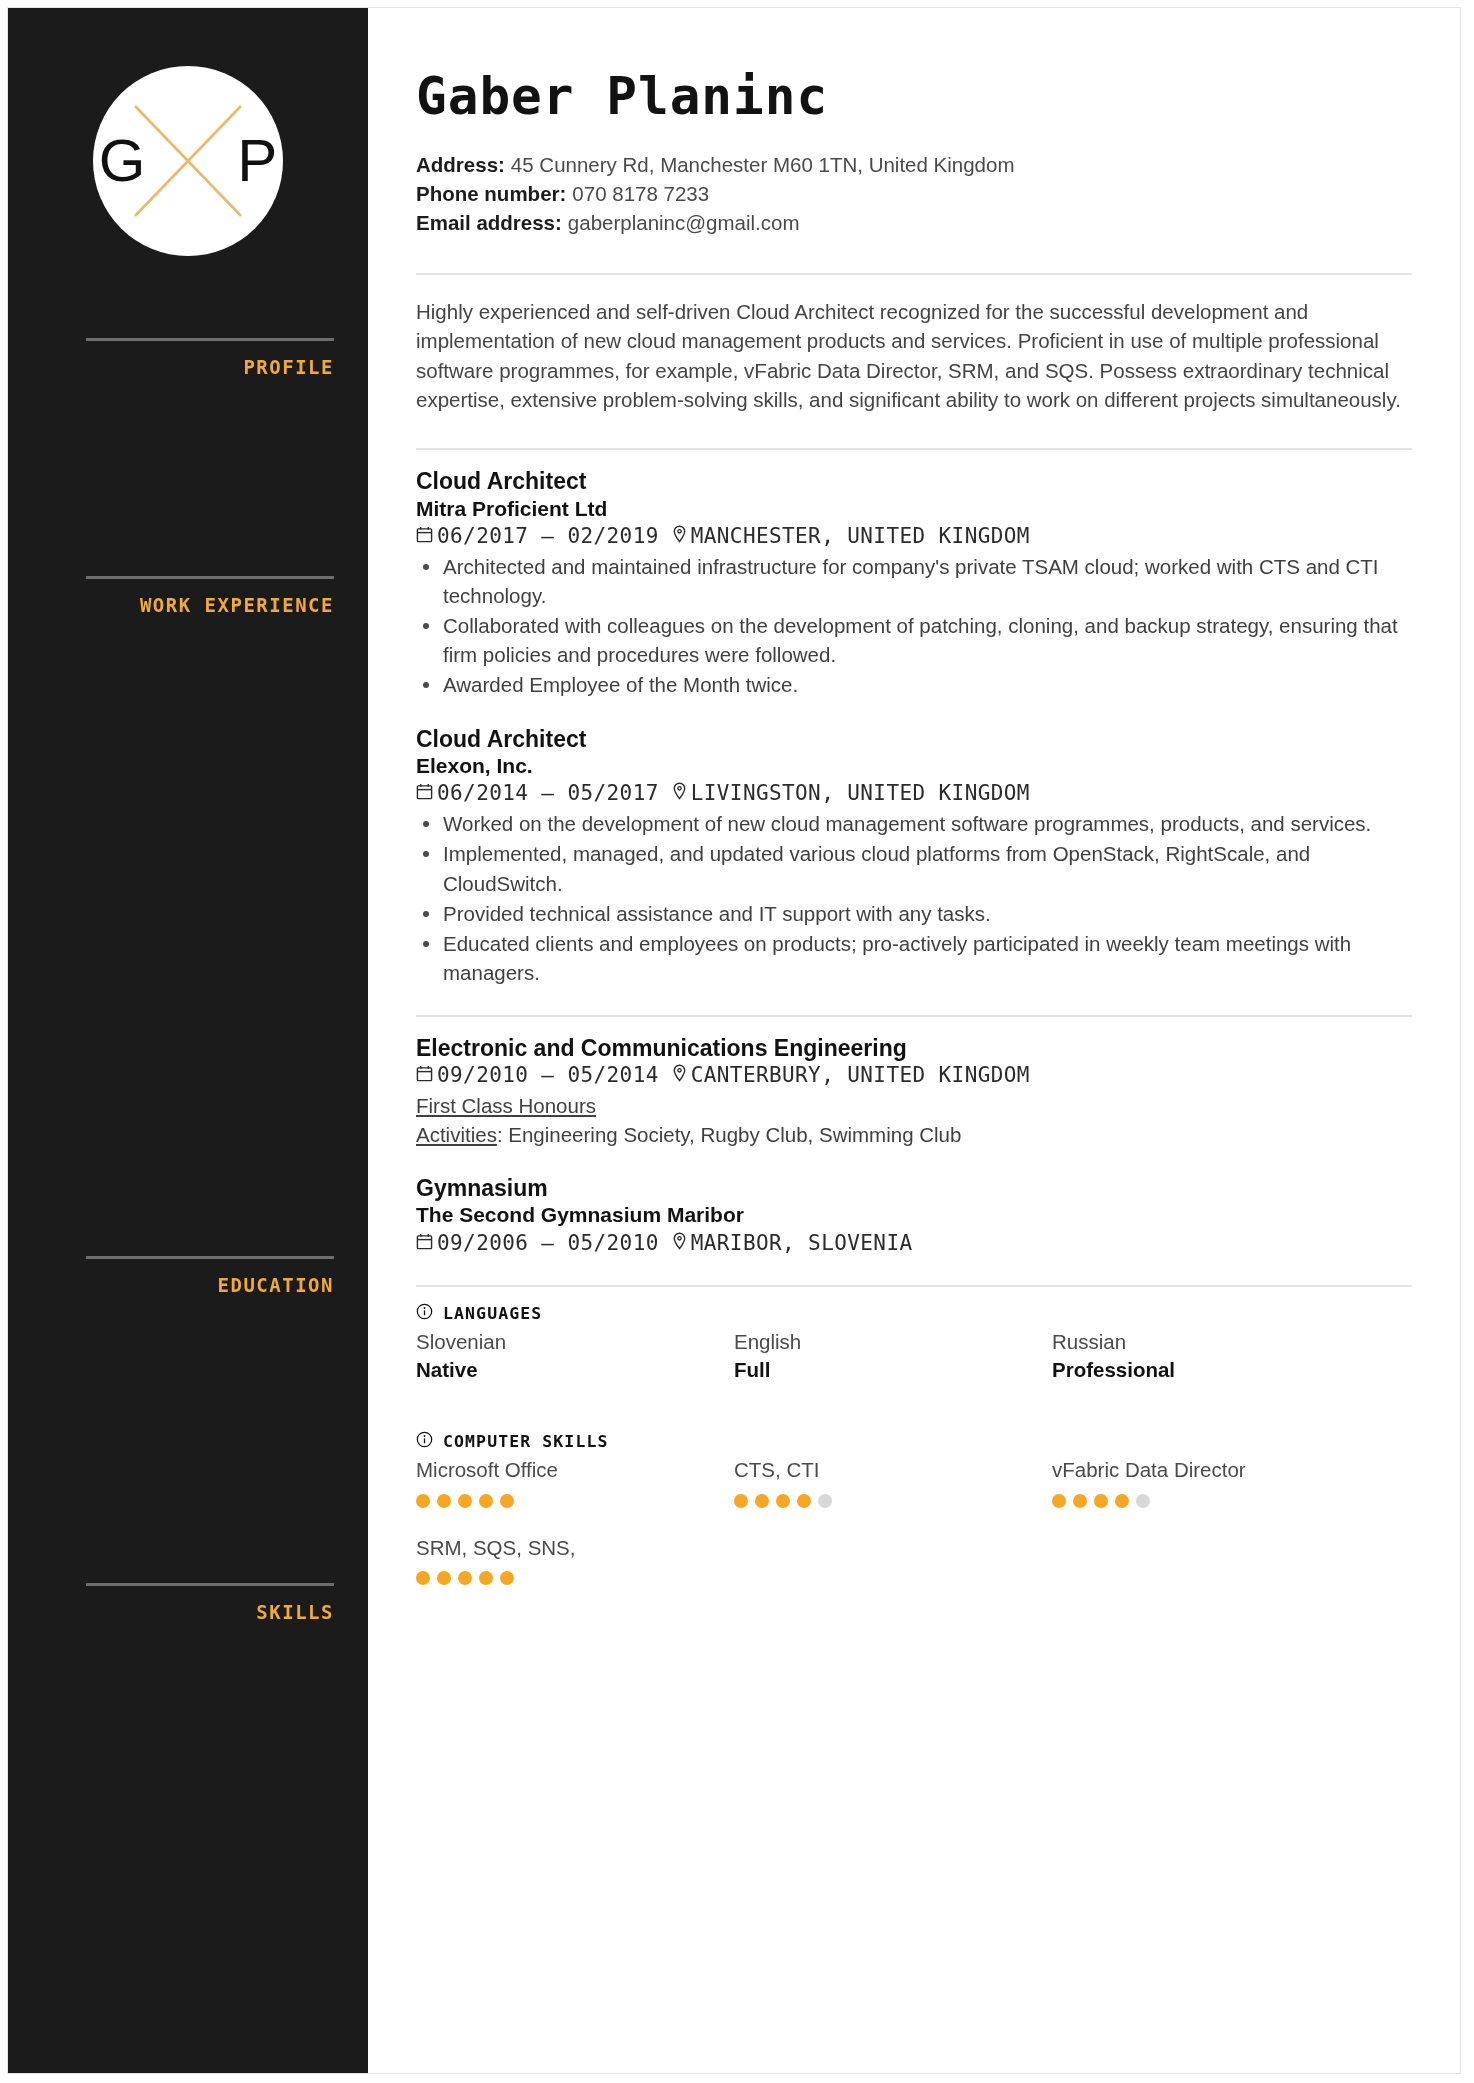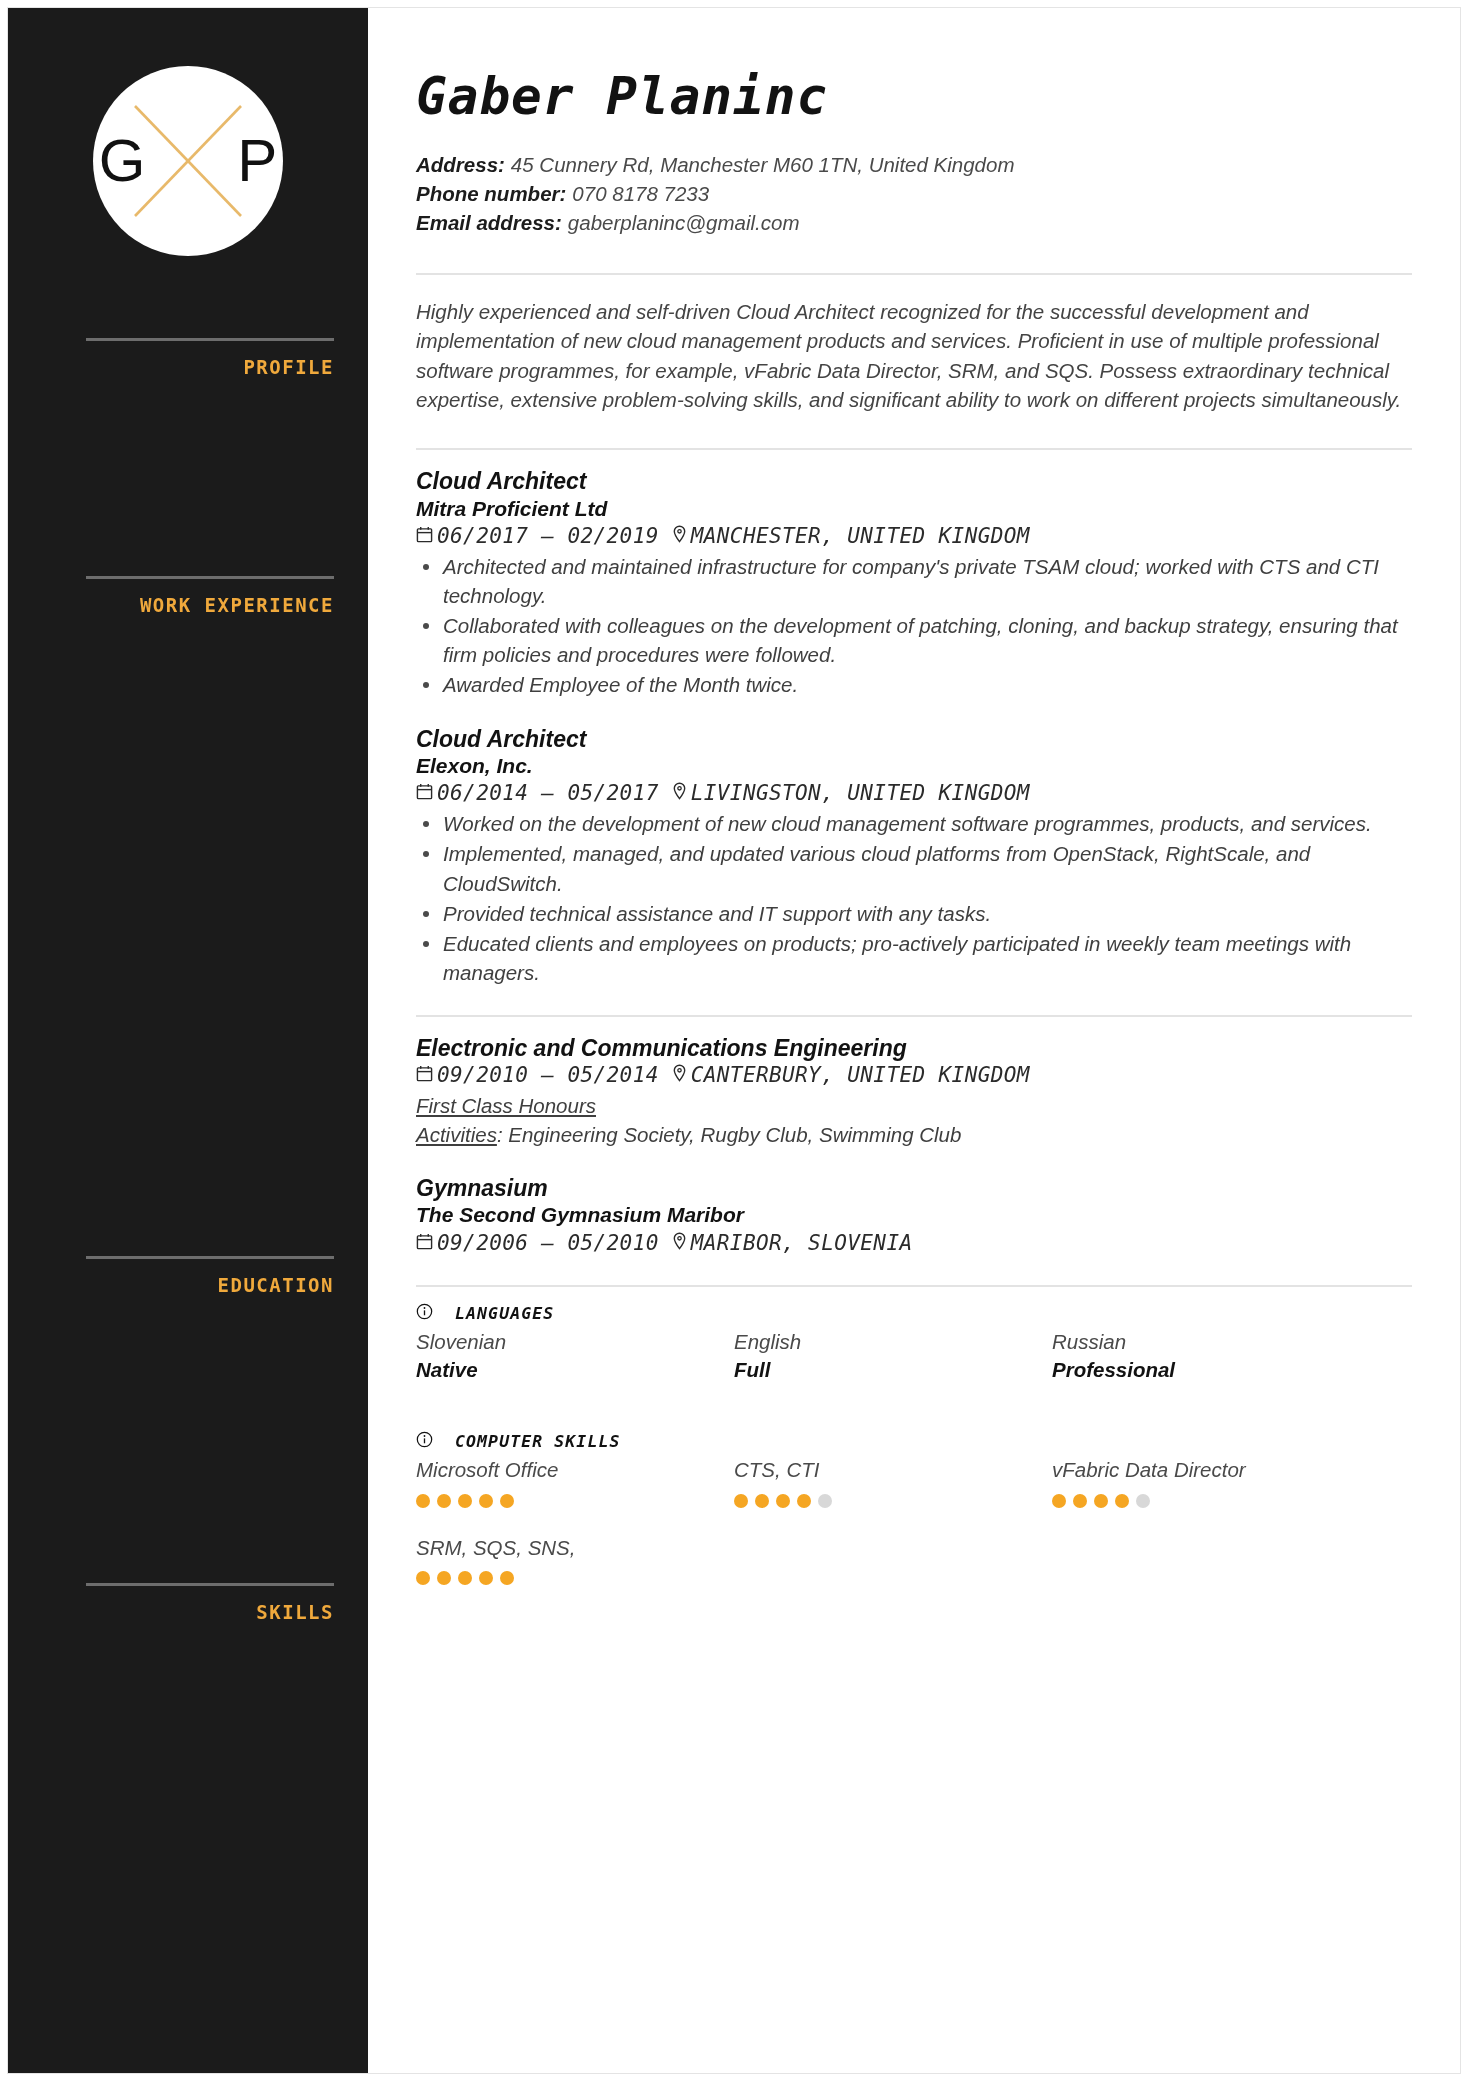--- a/index.html
+++ b/index.html
@@ -93,21 +93,20 @@
     line-height: 1.1;
   }
 
   
   .main {
     flex: 1 1 auto;
     background: #ffffff;
     box-sizing: border-box;
     padding: 62px 48px 0 48px;
     position: relative;
-    font-style: italic;
   }
   .name {
     font-family: "DejaVu Sans Mono", "Liberation Mono", monospace;
     font-size: 51px;
     font-weight: bold;
     color: #121212;
     letter-spacing: 1px;
     line-height: 1.05;
     margin: 0 0 26px 0;
   }
@@ -190,21 +189,21 @@
   .edu-extra {
     font-size: 20.5px;
     color: #3f3f3f;
     line-height: 1.42;
   }
   .edu-extra .u { text-decoration: underline; }
 
   .sec-head {
     display: flex;
     align-items: center;
-    gap: 22px;
+    gap: 10px;
     margin-bottom: 4px;
   }
   .sec-head .sec-title {
     font-family: "DejaVu Sans Mono", "Liberation Mono", monospace;
     font-size: 16.5px;
     font-weight: bold;
     letter-spacing: 1.1px;
     color: #121212;
   }
 

